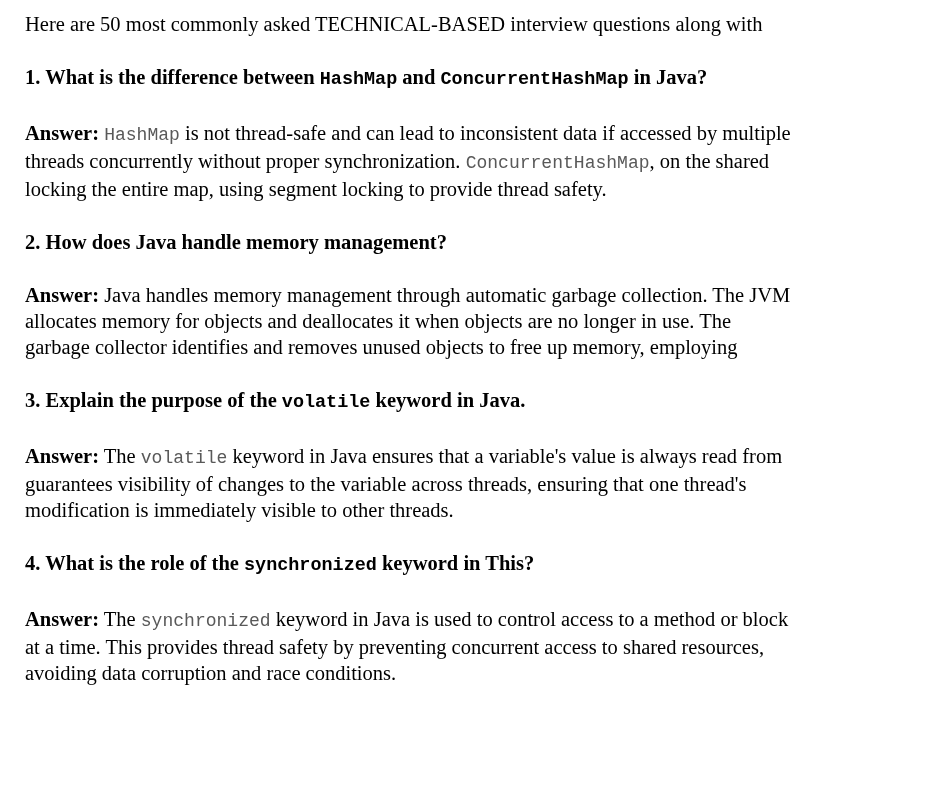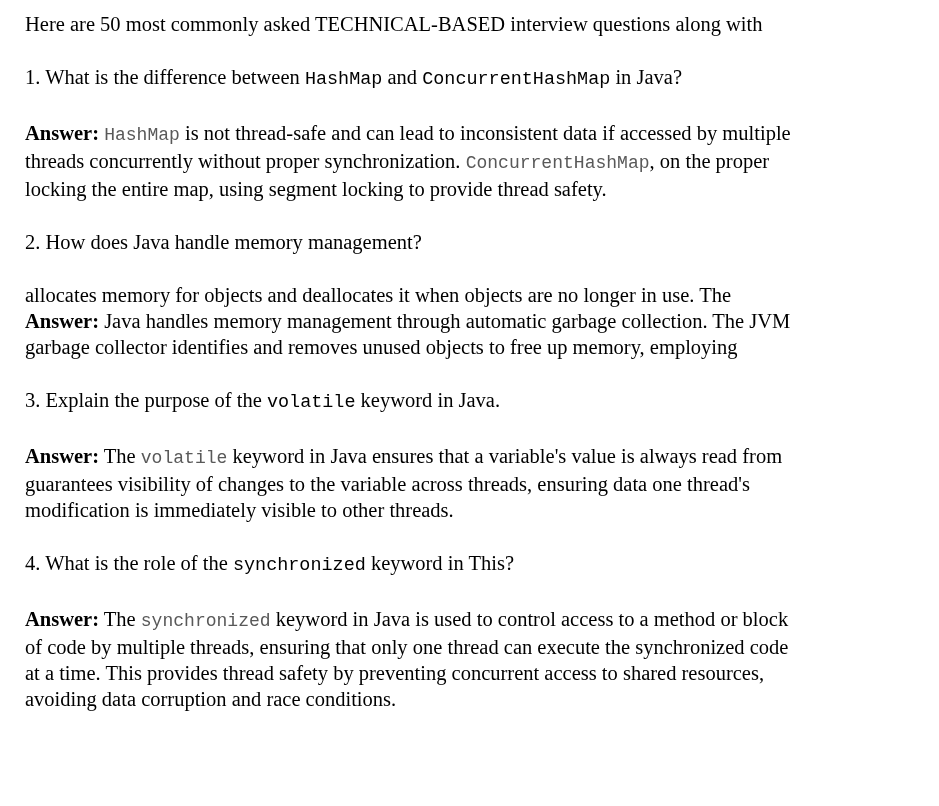--- a/index.html
+++ b/index.html
@@ -42,56 +42,55 @@
     font-size: 0.88em;
     color: #595959;
   }
   .run.codeBold {
     font-family: "Liberation Mono", monospace;
     font-size: 0.9em;
     font-weight: bold;
     color: #000000;
   }
   .heading .run {
-    font-weight: normal;
+    font-weight: bold;
   }
 </style>
 </head>
 <body>
 
 <div class="page">
     <div class="block paragraph">
       <div class="line"><span class="run normal">Here are 50 most commonly asked TECHNICAL-BASED interview questions along with</span></div>
     </div>
     <div class="block heading">
       <div class="line"><span class="run bold">1. What is the difference between </span><span class="run codeBold">HashMap</span><span class="run bold"> and </span><span class="run codeBold">ConcurrentHashMap</span><span class="run bold"> in Java?</span></div>
     </div>
     <div class="block paragraph">
       <div class="line"><span class="run bold">Answer:</span><span class="run normal"> </span><span class="run code">HashMap</span><span class="run normal"> is not thread-safe and can lead to inconsistent data if accessed by multiple</span></div>
-      <div class="line"><span class="run normal">threads concurrently without proper synchronization. </span><span class="run code">ConcurrentHashMap</span><span class="run normal">, on the proper</span></div>
+      <div class="line"><span class="run normal">threads concurrently without proper synchronization. </span><span class="run code">ConcurrentHashMap</span><span class="run normal">, on the shared</span></div>
       <div class="line"><span class="run normal">locking the entire map, using segment locking to provide thread safety.</span></div>
     </div>
     <div class="block heading">
       <div class="line"><span class="run bold">2. How does Java handle memory management?</span></div>
     </div>
     <div class="block paragraph">
+      <div class="line"><span class="run bold">Answer:</span><span class="run normal"> Java handles memory management through automatic garbage collection. The JVM</span></div>
       <div class="line"><span class="run normal">allocates memory for objects and deallocates it when objects are no longer in use. The</span></div>
-      <div class="line"><span class="run bold">Answer:</span><span class="run normal"> Java handles memory management through automatic garbage collection. The JVM</span></div>
       <div class="line"><span class="run normal">garbage collector identifies and removes unused objects to free up memory, employing</span></div>
     </div>
     <div class="block heading">
       <div class="line"><span class="run bold">3. Explain the purpose of the </span><span class="run codeBold">volatile</span><span class="run bold"> keyword in Java.</span></div>
     </div>
     <div class="block paragraph">
       <div class="line"><span class="run bold">Answer:</span><span class="run normal"> The </span><span class="run code">volatile</span><span class="run normal"> keyword in Java ensures that a variable's value is always read from</span></div>
-      <div class="line"><span class="run normal">guarantees visibility of changes to the variable across threads, ensuring data one thread's</span></div>
+      <div class="line"><span class="run normal">guarantees visibility of changes to the variable across threads, ensuring that one thread's</span></div>
       <div class="line"><span class="run normal">modification is immediately visible to other threads.</span></div>
     </div>
     <div class="block heading">
       <div class="line"><span class="run bold">4. What is the role of the </span><span class="run codeBold">synchronized</span><span class="run bold"> keyword in This?</span></div>
     </div>
     <div class="block paragraph">
       <div class="line"><span class="run bold">Answer:</span><span class="run normal"> The </span><span class="run code">synchronized</span><span class="run normal"> keyword in Java is used to control access to a method or block</span></div>
-      <div class="line"><span class="run normal">of code by multiple threads, ensuring that only one thread can execute the synchronized code</span></div>
       <div class="line"><span class="run normal">at a time. This provides thread safety by preventing concurrent access to shared resources,</span></div>
       <div class="line"><span class="run normal">avoiding data corruption and race conditions.</span></div>
     </div>
   </div>
 
 </body></html>

